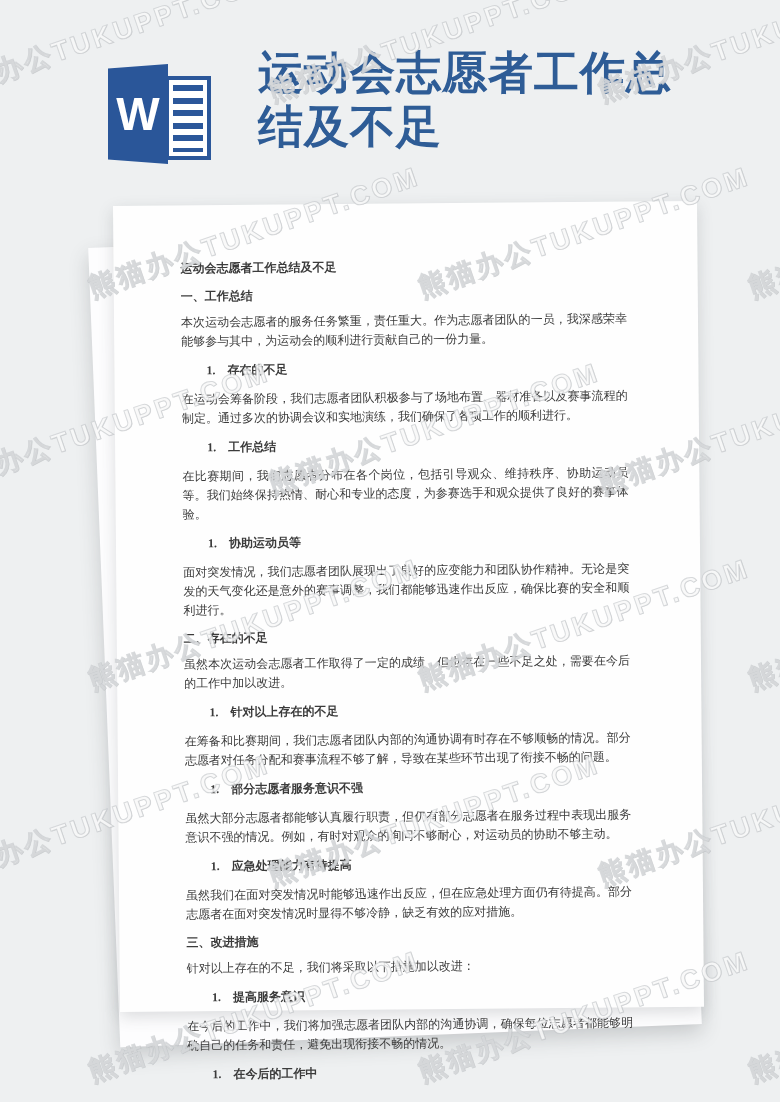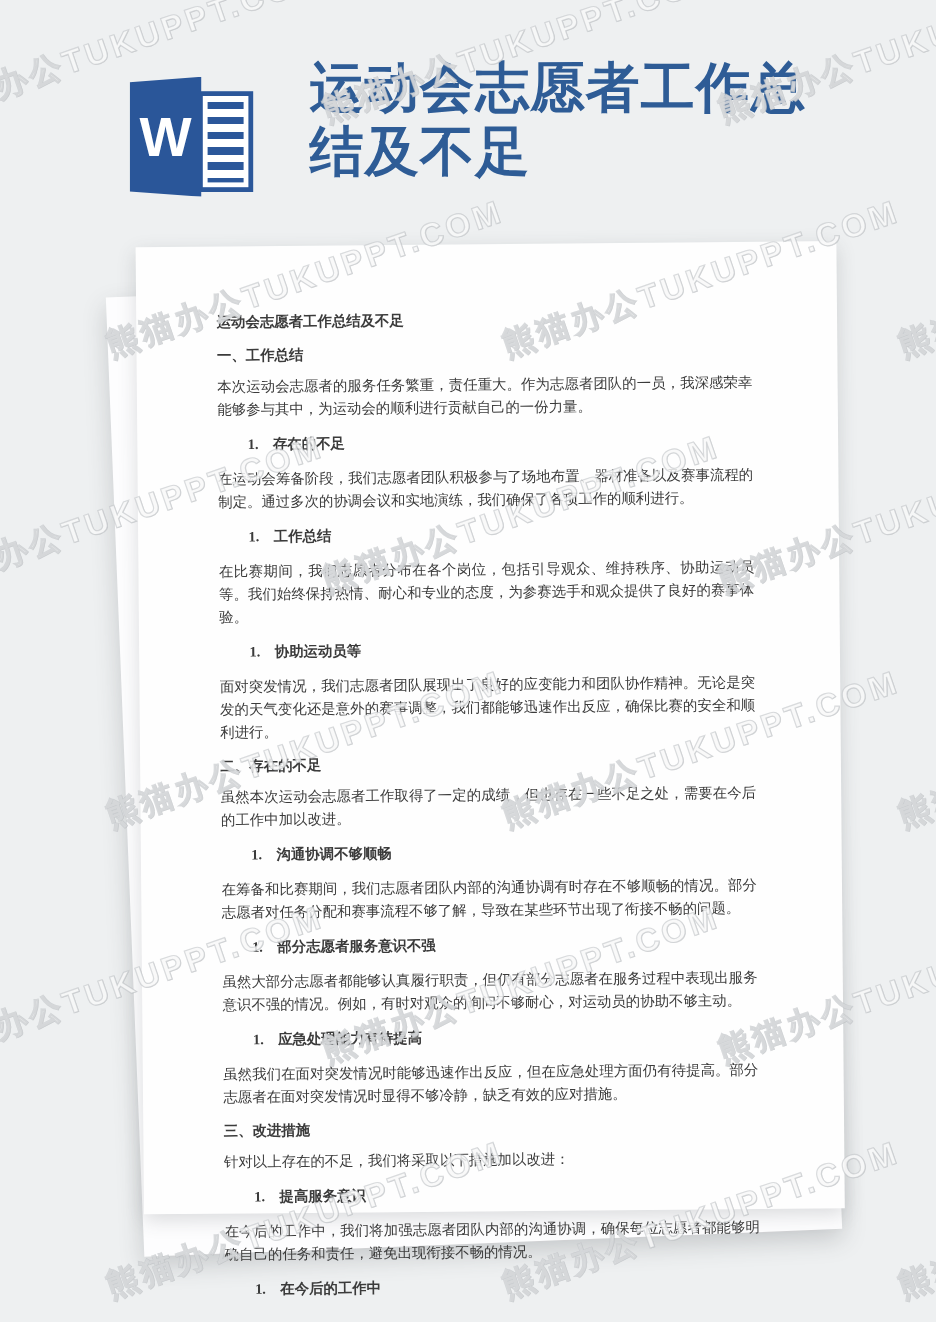--- a/index.html
+++ b/index.html
@@ -103,21 +103,21 @@
         <div class="para heading">一、工作总结</div>
         <div class="para body">本次运动会志愿者的服务任务繁重，责任重大。作为志愿者团队的一员，我深感荣幸能够参与其中，为运动会的顺利进行贡献自己的一份力量。</div>
         <div class="para item"><span class="num">1.</span><span>存在的不足</span></div>
         <div class="para body">在运动会筹备阶段，我们志愿者团队积极参与了场地布置、器材准备以及赛事流程的制定。通过多次的协调会议和实地演练，我们确保了各项工作的顺利进行。</div>
         <div class="para item"><span class="num">1.</span><span>工作总结</span></div>
         <div class="para body">在比赛期间，我们志愿者分布在各个岗位，包括引导观众、维持秩序、协助运动员等。我们始终保持热情、耐心和专业的态度，为参赛选手和观众提供了良好的赛事体验。</div>
         <div class="para item"><span class="num">1.</span><span>协助运动员等</span></div>
         <div class="para body">面对突发情况，我们志愿者团队展现出了良好的应变能力和团队协作精神。无论是突发的天气变化还是意外的赛事调整，我们都能够迅速作出反应，确保比赛的安全和顺利进行。</div>
         <div class="para heading">二、存在的不足</div>
         <div class="para body">虽然本次运动会志愿者工作取得了一定的成绩，但也存在一些不足之处，需要在今后的工作中加以改进。</div>
-        <div class="para item"><span class="num">1.</span><span>沟通协调不够顺畅</span></div>
+        <div class="para item"><span class="num">1.</span><span>针对以上存在的不足</span></div>
         <div class="para body">在筹备和比赛期间，我们志愿者团队内部的沟通协调有时存在不够顺畅的情况。部分志愿者对任务分配和赛事流程不够了解，导致在某些环节出现了衔接不畅的问题。</div>
         <div class="para item"><span class="num">1.</span><span>部分志愿者服务意识不强</span></div>
         <div class="para body">虽然大部分志愿者都能够认真履行职责，但仍有部分志愿者在服务过程中表现出服务意识不强的情况。例如，有时对观众的询问不够耐心，对运动员的协助不够主动。</div>
         <div class="para item"><span class="num">1.</span><span>应急处理能力有待提高</span></div>
         <div class="para body">虽然我们在面对突发情况时能够迅速作出反应，但在应急处理方面仍有待提高。部分志愿者在面对突发情况时显得不够冷静，缺乏有效的应对措施。</div>
         <div class="para heading">三、改进措施</div>
         <div class="para body">针对以上存在的不足，我们将采取以下措施加以改进：</div>
         <div class="para item"><span class="num">1.</span><span>提高服务意识</span></div>
         <div class="para body">在今后的工作中，我们将加强志愿者团队内部的沟通协调，确保每位志愿者都能够明确自己的任务和责任，避免出现衔接不畅的情况。</div>
         <div class="para item"><span class="num">1.</span><span>在今后的工作中</span></div>

